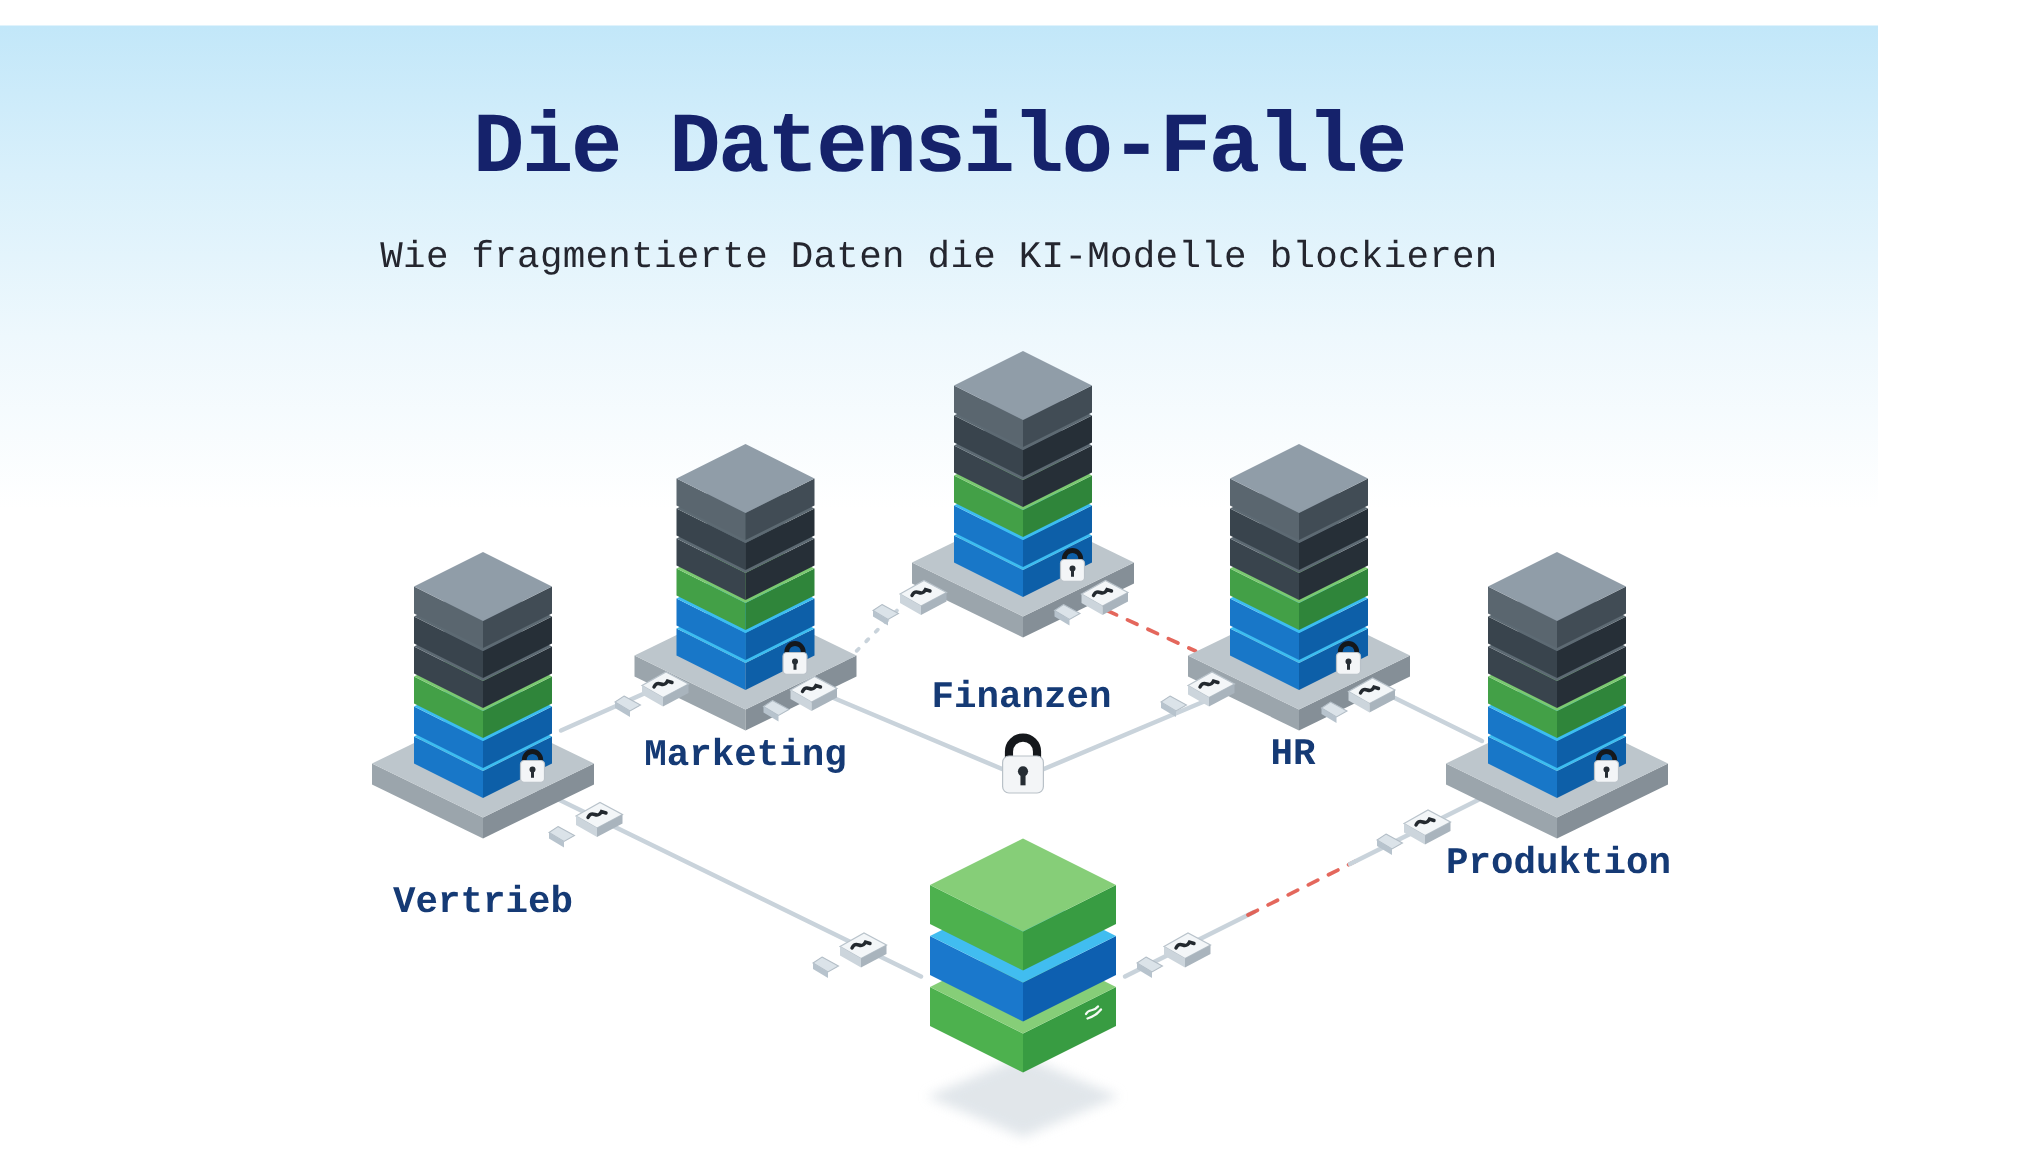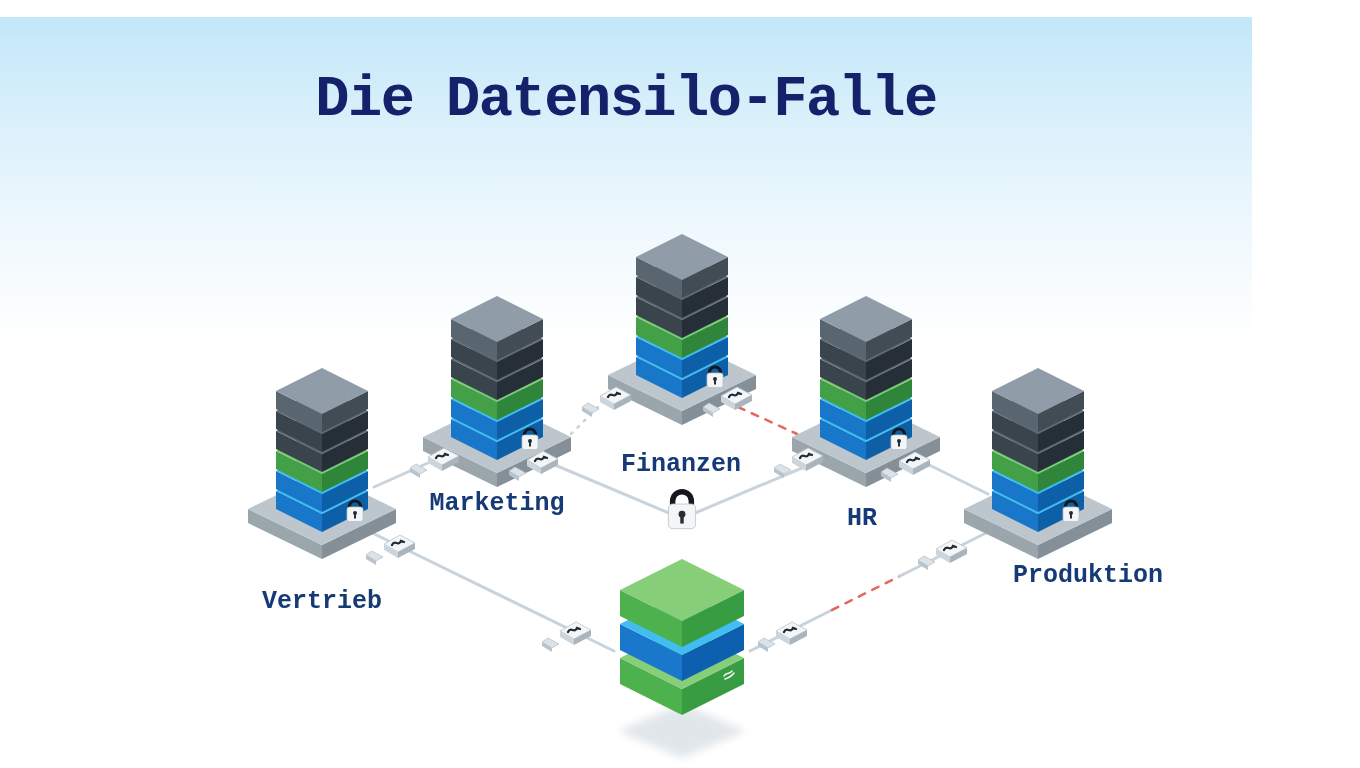--- a/index.html
+++ b/index.html
@@ -24,20 +24,21 @@
     font-size:25px;font-weight:700;color:var(--label-color,#153a75);white-space:nowrap;
   }
 </style>
 </head>
 <body>
 
 <div class="stage">
 
   <div class="header">
     <h1 class="title">Die Datensilo-Falle</h1>
+    <p class="subtitle">Wie fragmentierte Daten die KI-Modelle blockieren</p>
   </div>
 
   <svg id="diagram" class="diagram-svg" width="1360" height="768" viewBox="0 0 1360 768">
       <line x1="374" y1="470" x2="446" y2="438" stroke="#c9d3db" stroke-width="3" stroke-linecap="round"></line>
       <line x1="552" y1="436" x2="610" y2="378" stroke="#c9d3db" stroke-width="2.5" stroke-linecap="round" stroke-dasharray="2 7"></line>
       <line x1="738" y1="390" x2="797" y2="417" stroke="#e2574b" stroke-width="2.5" stroke-linecap="round" stroke-dasharray="7 8" opacity="0.9"></line>
       <line x1="917" y1="442" x2="988" y2="477" stroke="#c9d3db" stroke-width="3" stroke-linecap="round"></line>
       <line x1="356" y1="508" x2="614" y2="634" stroke="#c9d3db" stroke-width="3" stroke-linecap="round"></line>
       <line x1="750" y1="634" x2="836" y2="591" stroke="#c9d3db" stroke-width="3" stroke-linecap="round"></line>
       <line x1="832" y1="593" x2="904" y2="557" stroke="#e2574b" stroke-width="2.5" stroke-linecap="round" stroke-dasharray="7 8" opacity="0.9"></line>
@@ -293,16 +294,16 @@
         <path d="M 672.65 490 v -5.95 a 9.35 9.35 0 0 1 18.7 0 v 5.95" stroke="#15181c" stroke-width="5.44" fill="none"></path>
         <rect x="668.4" y="487" width="27.2" height="24.65" rx="4.25" fill="#f3f5f7" stroke="#b9c1c8" stroke-width="0.8"></rect>
         <circle cx="682" cy="497.2" r="3.4" fill="#262d34"></circle>
         <rect x="680.3" y="498.05" width="3.4" height="8.5" fill="#262d34"></rect>
       </g>
     </svg>
 
   <div class="silo-label" style="left:322px;top:570px">Vertrieb</div>
   <div class="silo-label" style="left:497px;top:472px">Marketing</div>
   <div class="silo-label" style="left:681px;top:433px">Finanzen</div>
-  <div class="silo-label" style="left:862px;top:487px">HR</div>
-  <div class="silo-label" style="left:1088px;top:544px">Produktion</div>
+  <div class="silo-label" style="left:862px;top:471px">HR</div>
+  <div class="silo-label" style="left:1039px;top:544px">Produktion</div>
 
 </div>
 
 </body></html>

